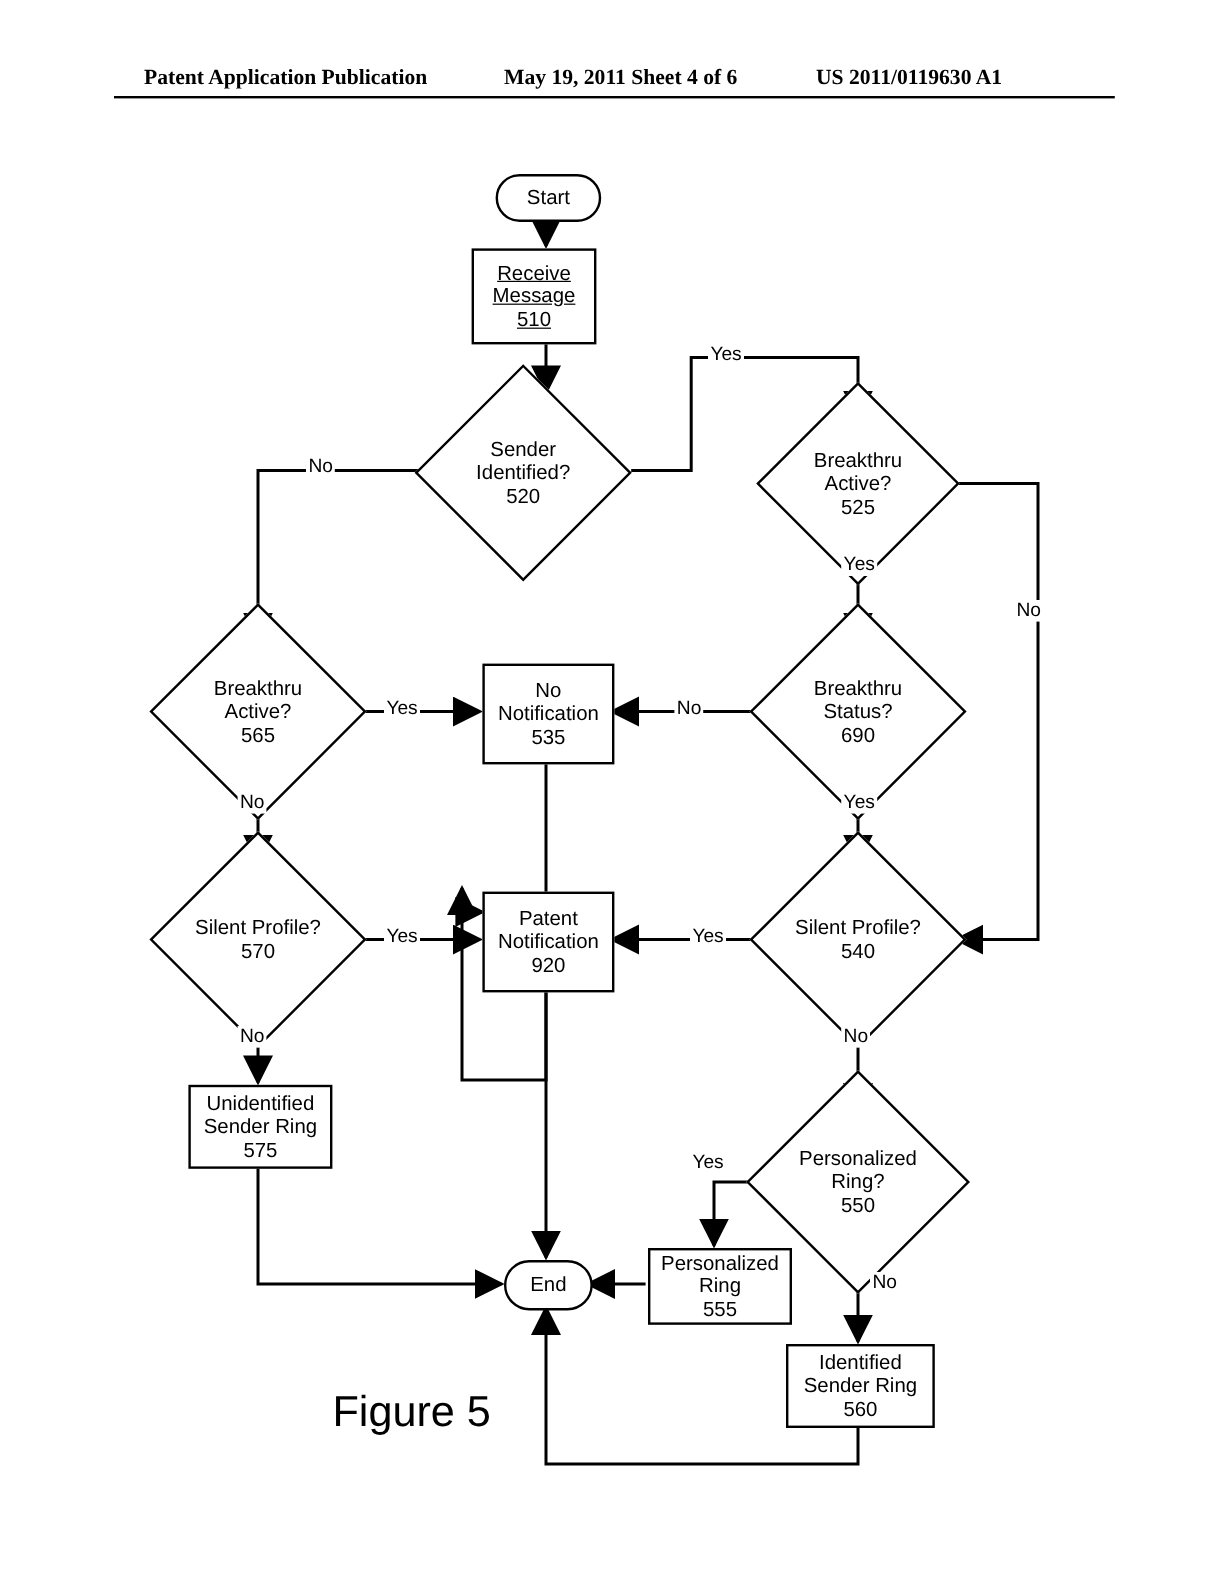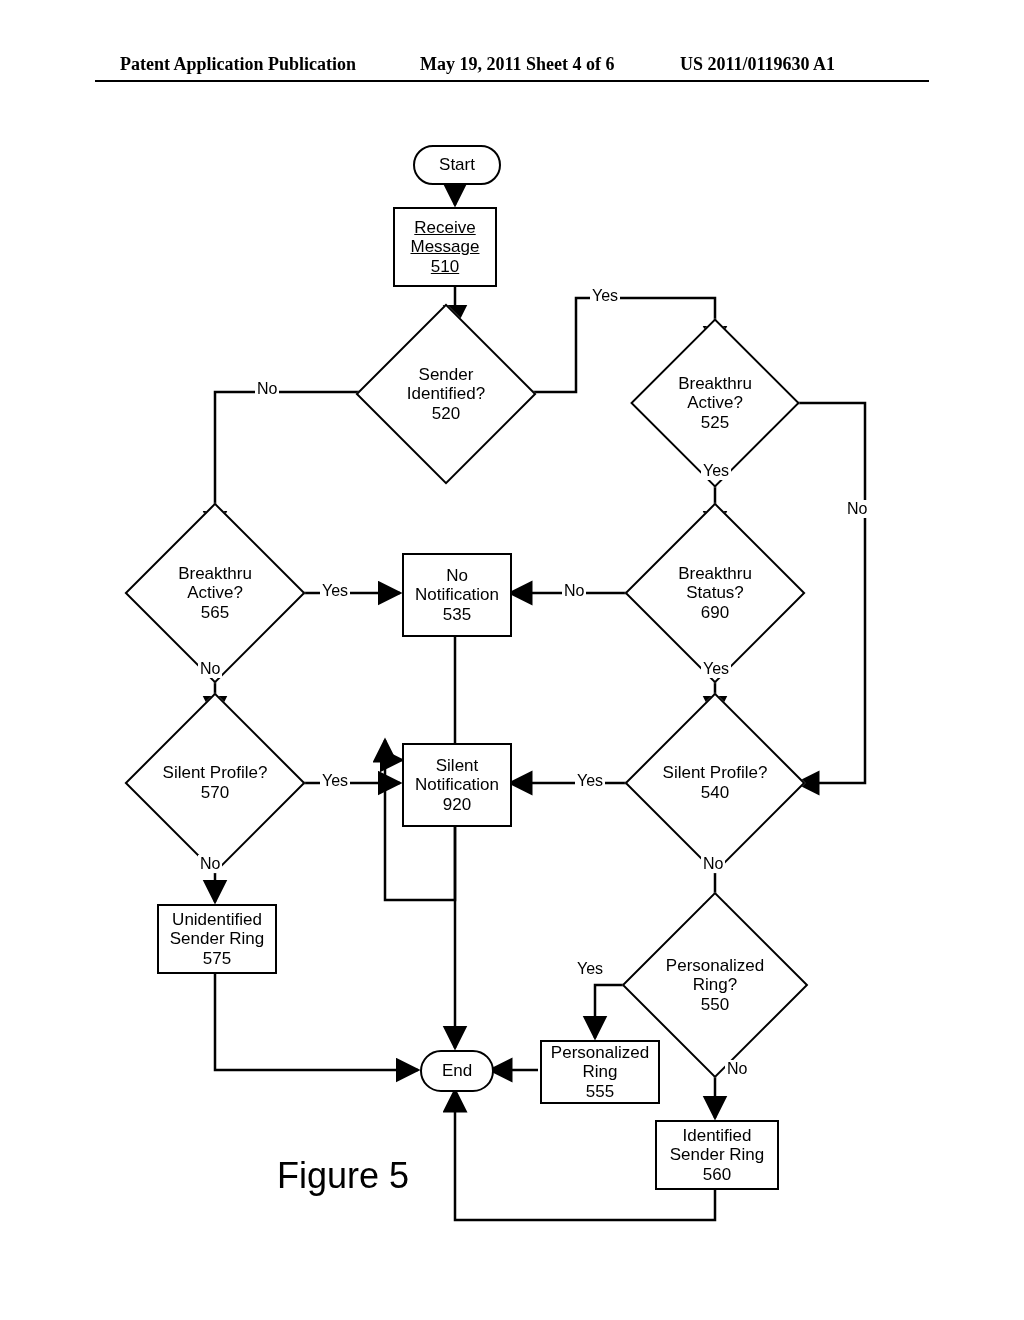--- a/index.html
+++ b/index.html
@@ -142,21 +142,21 @@
 <div class="node term" style="left:413px; top:145px; width:84px; height:36px;">
   <span>Start</span>
 </div>
 
 <div class="node rect" style="left:393px; top:207px; width:100px; height:76px;text-decoration:underline;">
   <span>Receive</span>
   <span>Message</span>
   <span>510</span>
 </div>
 
-<div class="diamond-wrap" style="left:352px; top:300px; width:188px; height:188px;">
+<div class="diamond-wrap" style="left:342px; top:300px; width:188px; height:188px;">
   <div style="position:absolute; left:30px; top:30px; width:128px; height:128px;">
     <div class="diamond-shape"></div>
   </div>
   <div class="diamond-text">
     <span>Sender</span>
     <span>Identified?</span>
     <span>520</span>
   </div>
 </div>
 
@@ -192,21 +192,21 @@
   <div style="position:absolute; left:36px; top:36px; width:128px; height:128px;">
     <div class="diamond-shape"></div>
   </div>
   <div class="diamond-text">
     <span>Silent Profile?</span>
     <span>540</span>
   </div>
 </div>
 
 <div class="node rect" style="left:402px; top:743px; width:106px; height:80px;">
-  <span>Silent</span>
+  <span>Patent</span>
   <span>Notification</span>
   <span>920</span>
 </div>
 
 <div class="diamond-wrap" style="left:607px; top:877px; width:216px; height:216px;">
   <div style="position:absolute; left:42px; top:42px; width:132px; height:132px;">
     <div class="diamond-shape"></div>
   </div>
   <div class="diamond-text">
     <span>Personalized</span>

